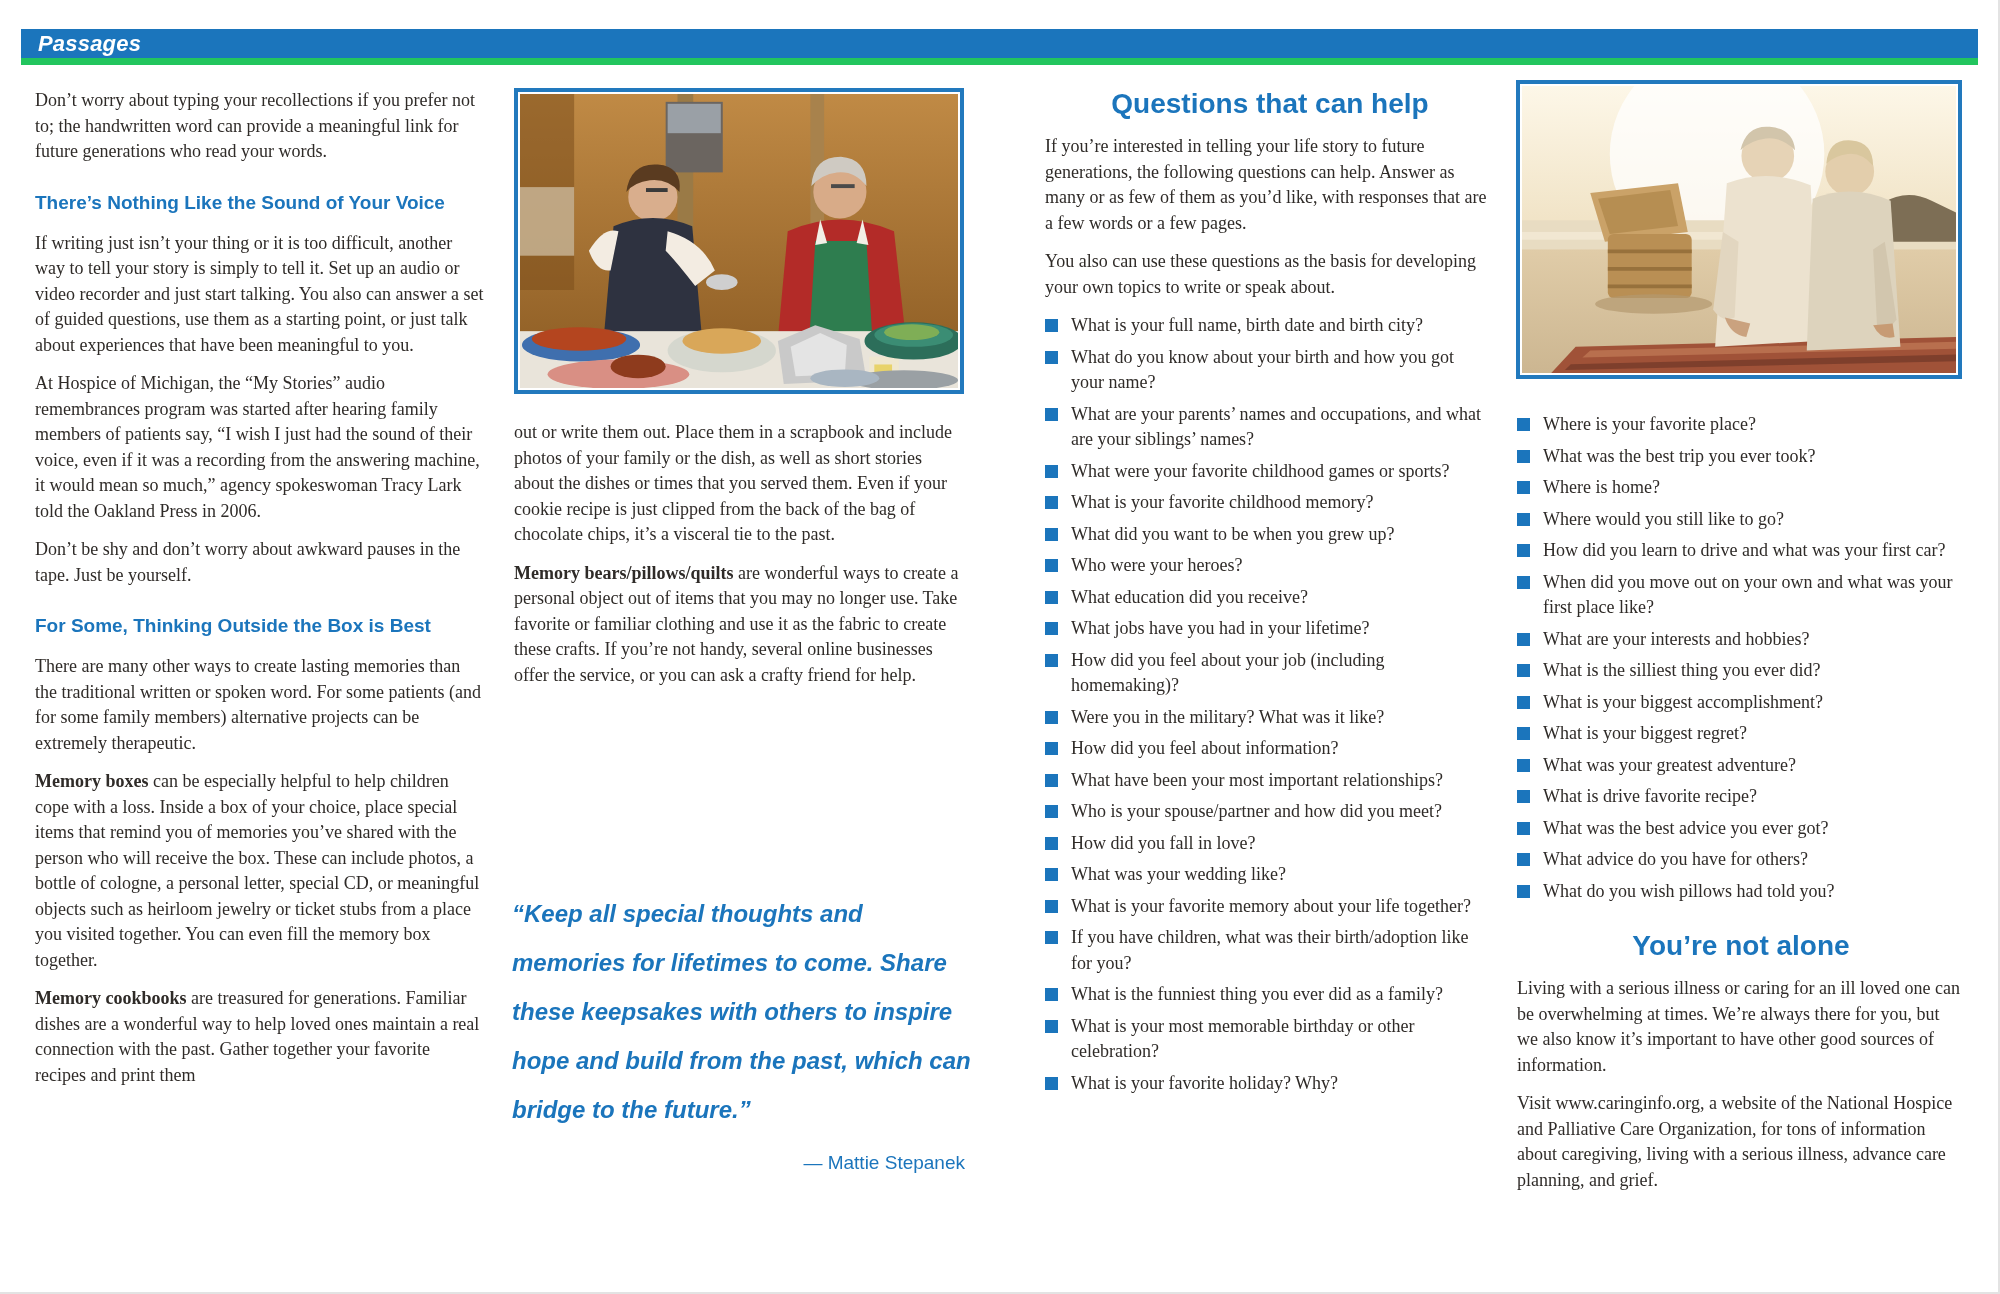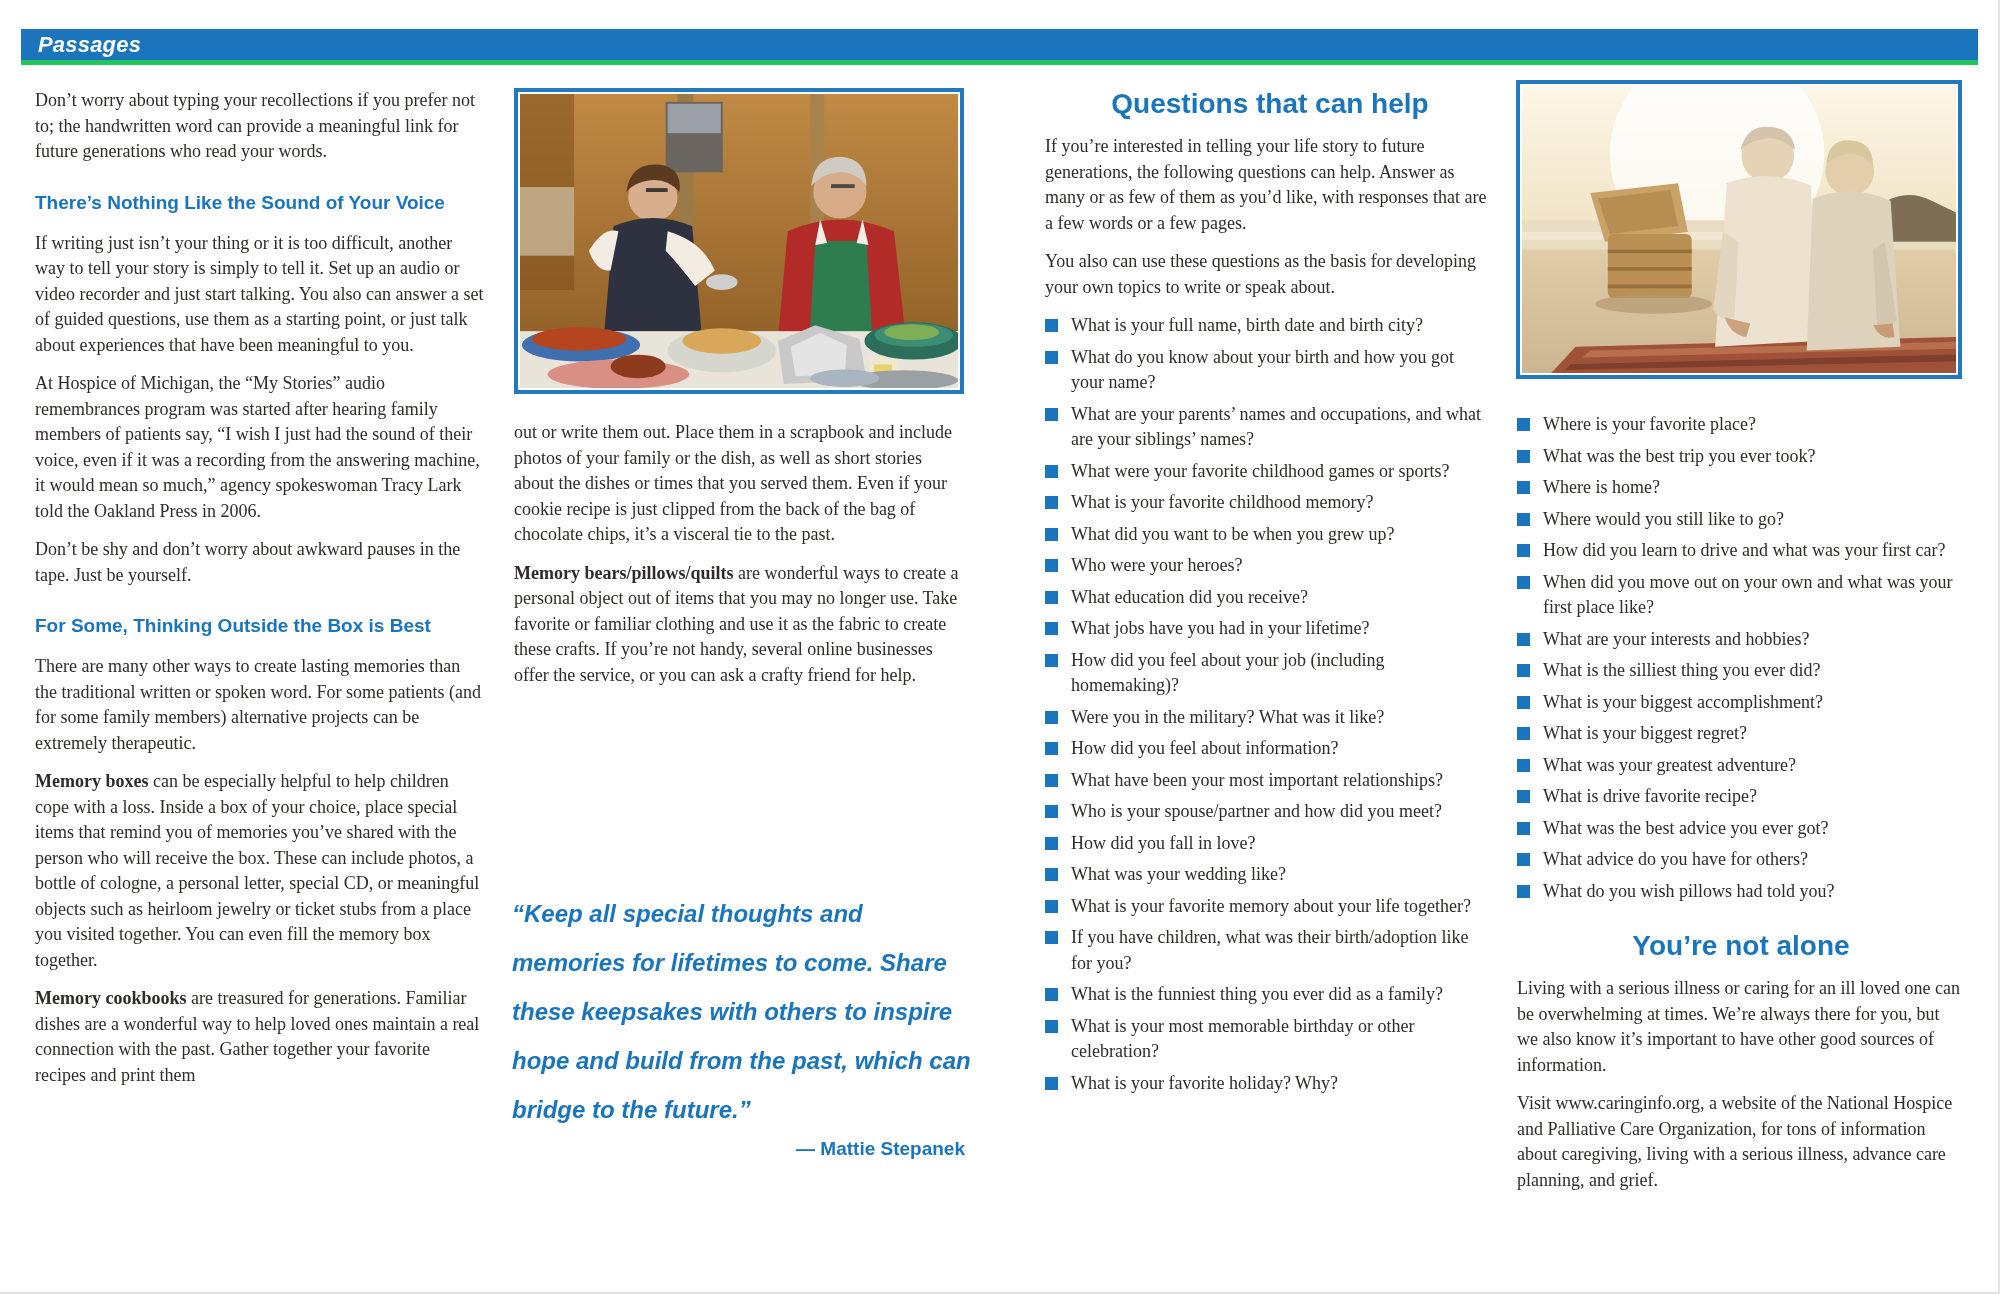--- a/index.html
+++ b/index.html
@@ -4,21 +4,21 @@
 <style>
   * { margin:0; padding:0; box-sizing:border-box; }
   html,body { background:#ffffff; }
   .page {
     position:relative; width:2000px; height:1294px; background:#ffffff;
     font-family:"Liberation Serif", serif; color:#2f2b28; overflow:hidden;
     box-shadow: inset -2px -2px 0 #e3e3e3;
   }
   .banner {
     position:absolute; left:21px; top:29px; width:1957px; height:36px;
-    background:#1b75bc; border-bottom:5px solid #22c55e;
+    background:#1b75bc; border-bottom:7px solid #22c55e;
     display:flex; align-items:center;
   }
   .banner-title {
     font-family:"Liberation Sans", sans-serif; font-style:italic; font-weight:bold;
     color:#ffffff; font-size:22px; padding-left:17px; letter-spacing:0.2px;
   }
   .col { position:absolute; font-size:18px; line-height:25.5px; }
   .col p { margin:0 0 13px 0; }
   .subhead {
     font-family:"Liberation Sans", sans-serif; font-weight:bold; color:#1b75bc;
@@ -34,22 +34,22 @@
   .photo {
     position:absolute; border:4px solid #2279bd; background:#ffffff; padding:2px;
   }
   .photo svg { display:block; width:100%; height:100%; }
   .quote-block { position:absolute; }
   .quote-text {
     font-family:"Liberation Sans", sans-serif; font-style:italic; font-weight:600;
     color:#1b75bc; font-size:24px; line-height:49px;
   }
   .quote-attr {
-    font-family:"Liberation Sans", sans-serif; font-weight:bold; color:#1b75bc;
-    font-size:19px; margin-top:4px; text-align:right; padding-right:15px;
+    font-family:"Liberation Sans", sans-serif; font-weight:normal; color:#1b75bc;
+    font-size:19px; margin-top:18px; text-align:right; padding-right:15px;
   }
   .lead { font-weight:bold; }
   .link { color:inherit; }
 </style>
 </head>
 <body>
 
 <div class="page">
 
   <div class="banner">

